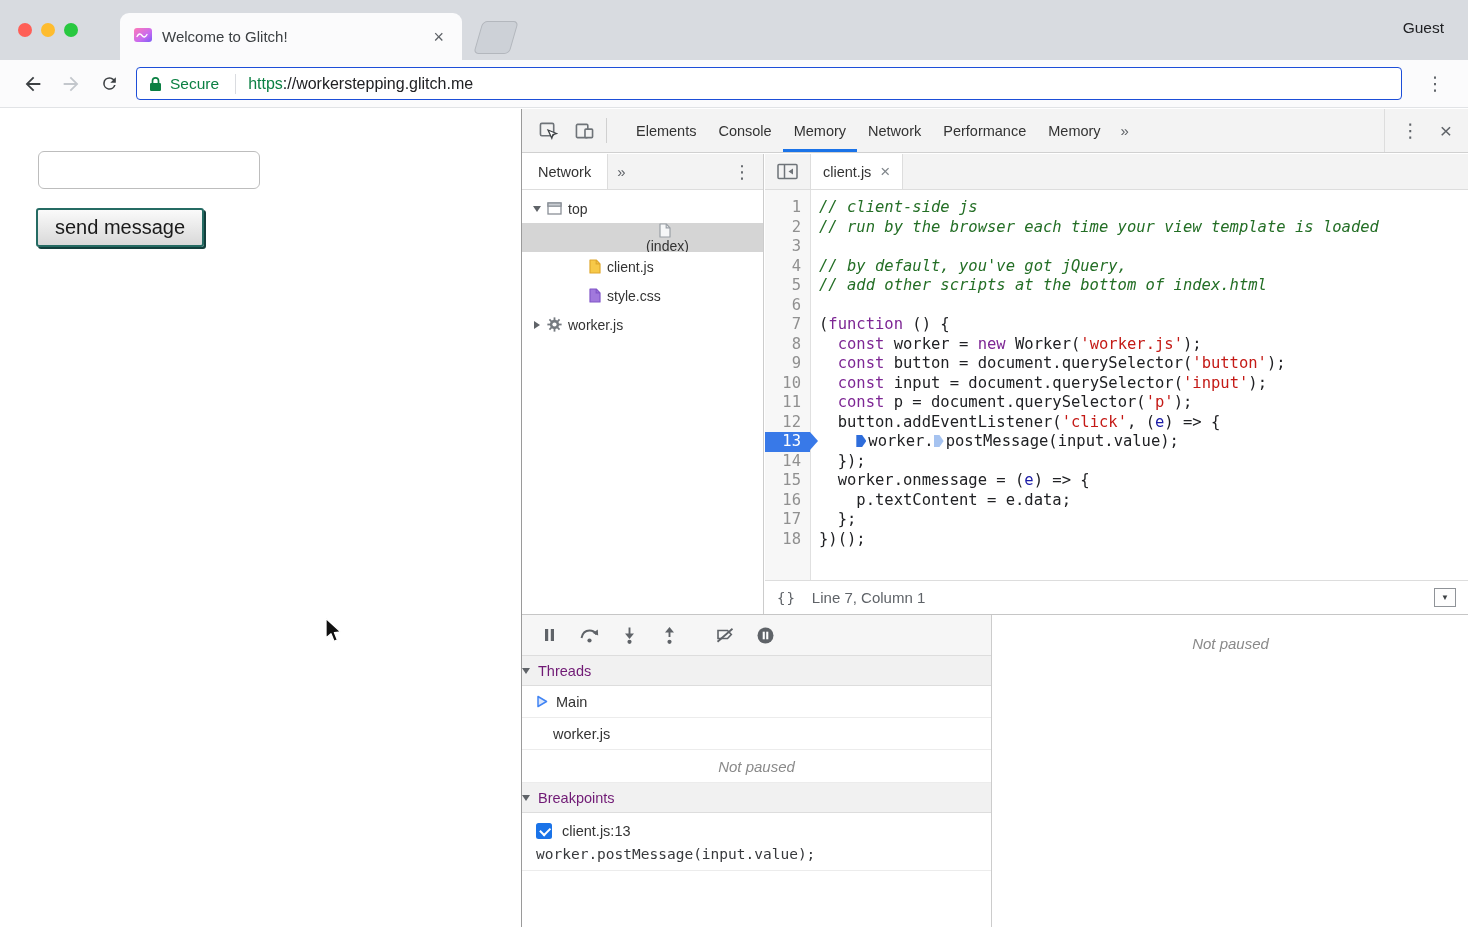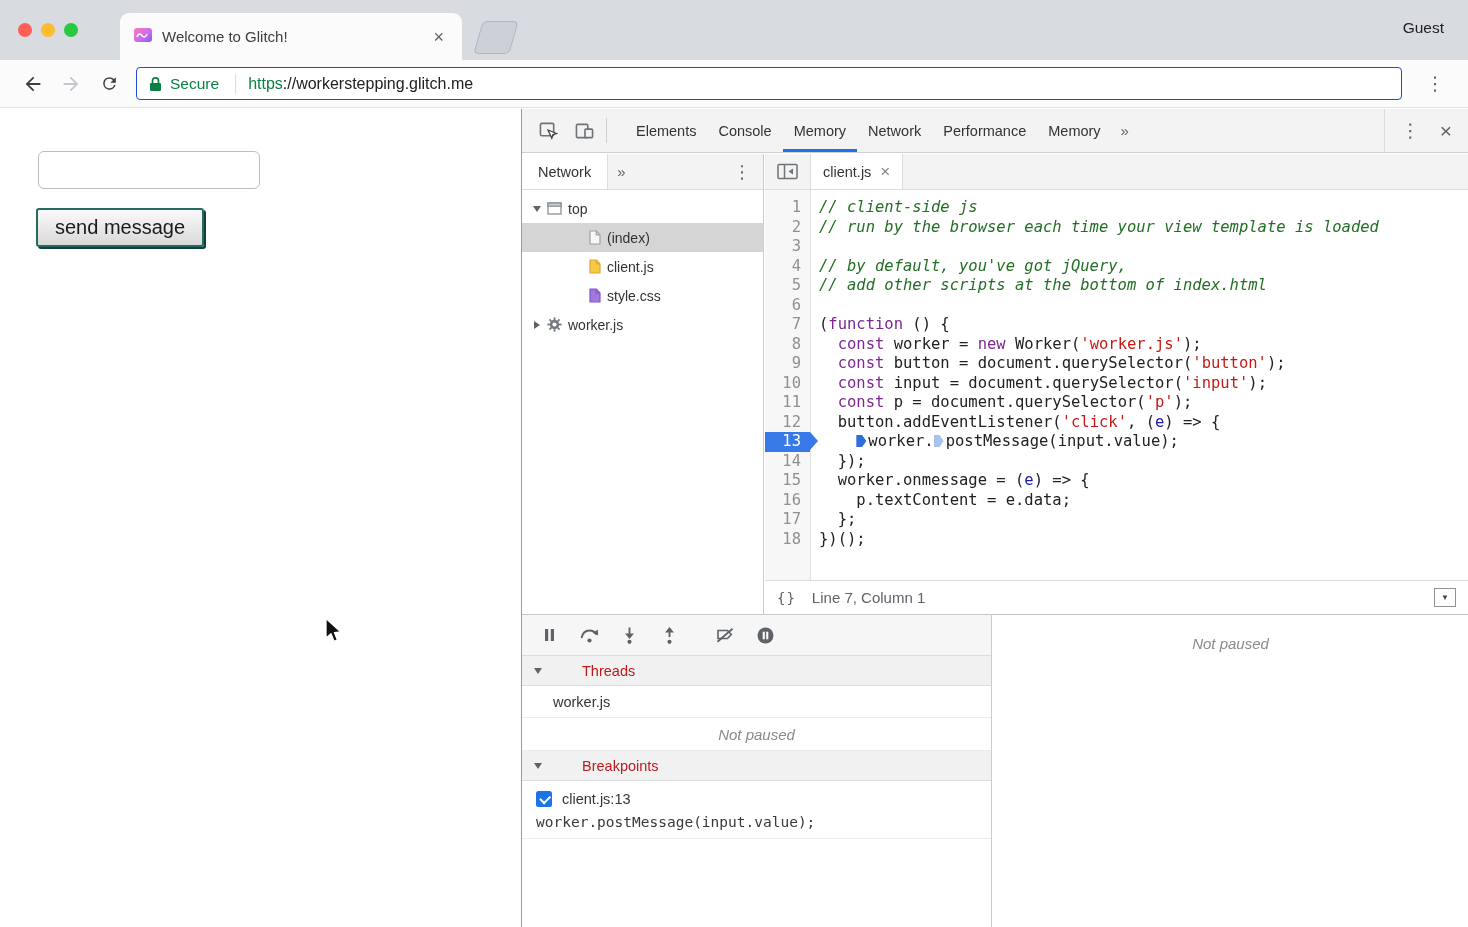--- a/index.html
+++ b/index.html
@@ -68,21 +68,21 @@
   .sources-sidebar { position:absolute; left:0; top:45px; width:242px; height:460px;
                      border-right:1px solid #ccc; background:#fff; display:flex; flex-direction:column; }
   .sidebar-header { height:36px; flex:none; background:#f3f3f3; border-bottom:1px solid #ddd;
                     display:flex; align-items:stretch; }
   .sidebar-tab { display:flex; align-items:center; padding:0 16px; font-size:14.5px; color:#333;
                  background:#fff; border-right:1px solid #ddd; }
   .sidebar-chevron { display:flex; align-items:center; padding:0 9px; color:#5f6368; font-size:15px; }
   .sidebar-kebab { margin-left:auto; display:flex; align-items:center; padding:0 12px; color:#5f6368; font-size:18px; }
   .file-tree { padding-top:4px; font-size:14px; color:#333; }
   .tree-row { height:29px; display:flex; align-items:center; white-space:nowrap; overflow:hidden; }
-  .tree-row.selected { background:var(--selected-row-gray); }
+  .tree-row.selected { background:var(--selected-row-gray);flex-direction:column; }
   .expander { width:14px; flex:none; display:inline-flex; justify-content:center; align-items:center; margin-right:3px; }
   .expander.open::before { content:""; border-left:4.5px solid transparent; border-right:4.5px solid transparent;
                            border-top:6px solid #5f6368; }
   .expander.closed::before { content:""; border-top:4.5px solid transparent; border-bottom:4.5px solid transparent;
                              border-left:6px solid #5f6368; }
   .tree-icon { margin-right:6px; flex:none; display:inline-flex; }
   .tree-label { overflow:hidden; }
 
   
   .editor { position:absolute; left:243px; top:45px; right:0; height:460px; display:flex; flex-direction:column; }
@@ -119,21 +119,21 @@
   .dock-arrow { font-size:8px; color:#3c4043; line-height:1; }
 
   
   .dt-lower { position:absolute; left:0; top:505px; right:0; bottom:0; border-top:1px solid #c6c6c6; background:#fff; }
   .debug-left { position:absolute; left:0; top:0; width:470px; bottom:0; border-right:1px solid #ccc; overflow:hidden; }
   .debug-toolbar { height:41px; background:#f6f6f6; border-bottom:1px solid #ddd; display:flex;
                    align-items:center; padding-left:10px; gap:6px; }
   .debug-btn { width:34px; height:34px; display:flex; align-items:center; justify-content:center; }
   .debug-btn:nth-child(5) { margin-left:16px; }
   .sect-header { height:30px; background:#f1f1f1; border-bottom:1px solid #ddd; display:flex;
-                 align-items:center; padding-left:12px; font-size:14.5px; color:#b91c1c;gap:32px; }
+                 align-items:center; padding-left:0; font-size:14.5px; color:#701a75; }
   .sect-tri { width:0; height:0; border-left:4.5px solid transparent; border-right:4.5px solid transparent;
               border-top:6px solid #5f6368; margin-right:8px; }
   .thread-row { height:32px; border-bottom:1px solid #ececec; display:flex; align-items:center;
                 padding-left:14px; gap:8px; font-size:14.5px; color:#333; }
   .thread-row.no-icon { padding-left:31px; }
   .empty-row { height:33px; border-bottom:1px solid #ececec; display:flex; align-items:center;
                justify-content:center; font-size:15px; font-style:italic; color:#8a8a8a; }
   .bp-row { min-height:30px; display:flex; align-items:center; gap:10px; padding:6px 8px 0 14px;
             font-size:14.5px; color:#333; }
   .bp-check { position:relative; width:16px; height:16px; flex:none; border-radius:2.5px; background:var(--accent-blue); }
@@ -390,20 +390,28 @@
               <rect x="9.2" y="4.7" width="2.1" height="7.6" fill="#fff"></rect>
             </svg>
           </div>
         </div>
 
       <div class="sect-header">
         <span class="sect-tri"></span>
         <span>Threads</span>
       </div>
       <div>
+          <div class="thread-row">
+            <span class="thread-arrow" style="display: inline-flex;">
+              <svg width="12" height="13" viewBox="0 0 12 13">
+                <path d="M2 1.5L10.5 6.5L2 11.5Z" fill="#dbe6fb" stroke="#4285f4" stroke-width="1.5" stroke-linejoin="round"></path>
+              </svg>
+            </span>
+            <span>Main</span>
+          </div>
           <div class="thread-row no-icon">
             <span>worker.js</span>
           </div>
         </div>
 
       <div class="empty-row">Not paused</div>
 
       <div class="sect-header">
         <span class="sect-tri"></span>
         <span>Breakpoints</span>

